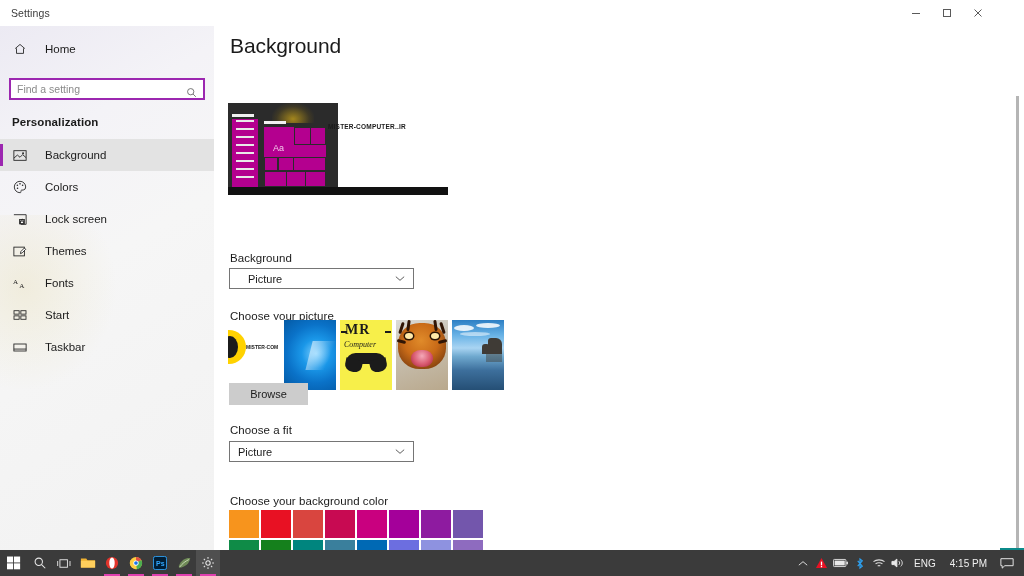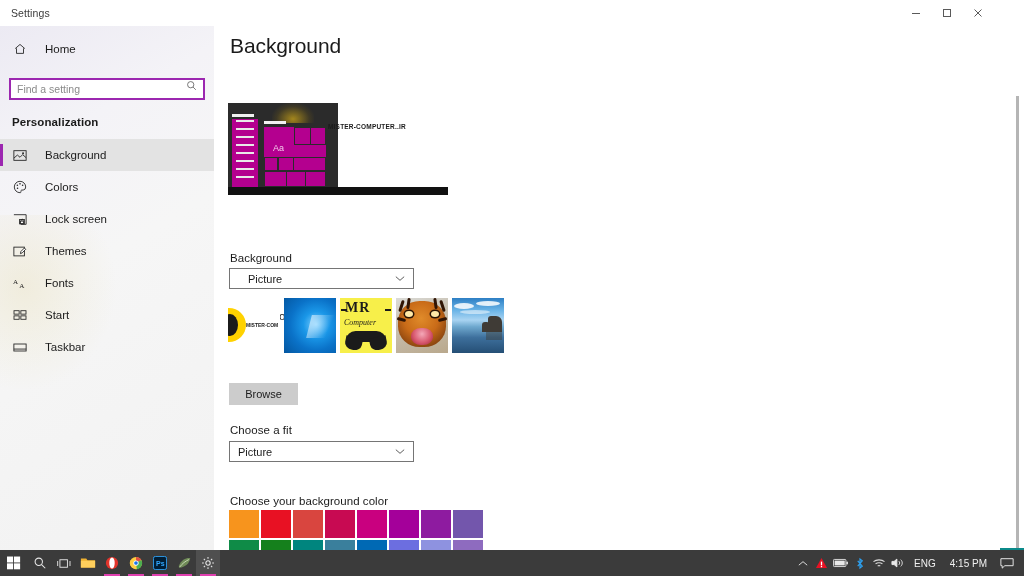--- a/index.html
+++ b/index.html
@@ -39,21 +39,21 @@
   }
   .nav-home {
     display: flex; align-items: center; height: 30px; margin-top: 8px; padding-left: 12px;
     position: relative; z-index: 2;
   }
   .nav-home .lbl { font-size: 11.5px; color: #1b1b1b; margin-left: 17px; text-align: right; }
   .searchwrap {
     position: relative; z-index: 2;
     margin: 14px 9px 0 9px; height: 22px;
     background: #fff; border: 2px solid #9c27b0;
-    display: flex; align-items: flex-start;
+    display: flex; align-items: flex-end;
   }
   .searchwrap input {
     border: 0; outline: 0; flex: 1; height: 100%;
     font-size: 10.5px; font-family: "Liberation Sans", sans-serif;
     color: #333; padding: 0 6px; background: transparent;
   }
   .searchwrap input::placeholder { color: #8a8a8a; }
   .search-ico { padding-right: 6px; display: flex; color: #555; }
   .nav-section {
     position: relative; z-index: 2;
@@ -122,21 +122,21 @@
   .combo {
     position: absolute; height: 21px; width: 185px;
     border: 1px solid #757575; background: #fff;
     display: flex; align-items: center; padding: 0 8px;
     font-size: 11px; color: #1b1b1b;
   }
   .combo .chev { margin-left: auto; color: #3b3b3b; display: flex; }
 
   
   .thumbs { position: absolute; left: 14px; top: 272px; display: flex; gap: 4px; }
-  .thumb { width: 52px; height: 55px; overflow: hidden; position: relative; background:#fff; }
+  .thumb { width: 52px; height: 70px; overflow: hidden; position: relative; background:#fff;margin-top:22px; }
 
   
   .t1 { background: #ffffff; }
   .t1 .circ { position: absolute; left: -16px; top: 10px; width: 34px; height: 34px; border-radius: 50%; background: #ffd200; }
   .t1 .circ2 { position: absolute; left: -6px; top: 16px; width: 16px; height: 22px; border-radius: 50%; background: #1b1b1b; }
   .t1 .txt { position: absolute; left: 18px; top: 24px; font-size: 5px; font-weight: bold; color: #1b1b1b; white-space: nowrap; }
 
   
   .t2 { background: radial-gradient(circle at 62% 48%, #7fd0ff 0%, #1a97e8 30%, #0a72c8 60%, #0356a0 100%); }
   .t2::after {
@@ -172,21 +172,21 @@
   .t4 .stripe { position:absolute; background:#301505; border-radius:2px; }
 
   
   .t5 {
     background: linear-gradient(180deg,#2d7fc4 0%,#69b3e6 22%,#a9d4f2 40%,#6fa9cf 52%,#3d6f9c 72%,#254f75 100%);
   }
   .t5 .cloud { position:absolute; background: rgba(255,255,255,.85); border-radius: 50%; }
   .t5 .rock { position:absolute; background: #3f3b36; }
 
   .browse {
-    position: absolute; left: 230px; top: 357px; width: 69px; height: 22px;
+    position: absolute; left: 230px; top: 357px; width: 79px; height: 22px;
     background: #cccccc; border: 1px solid #cccccc; font-size: 11px; color: #1b1b1b;
     display: flex; align-items: center; justify-content: center;
     font-family: "Liberation Sans", sans-serif;
   }
 
   
   .colorgrid {
     position: absolute; left: 229px; top: 484px;
     display: grid; grid-template-columns: repeat(8, 30px); grid-auto-rows: 28px; gap: 2px;
   }

